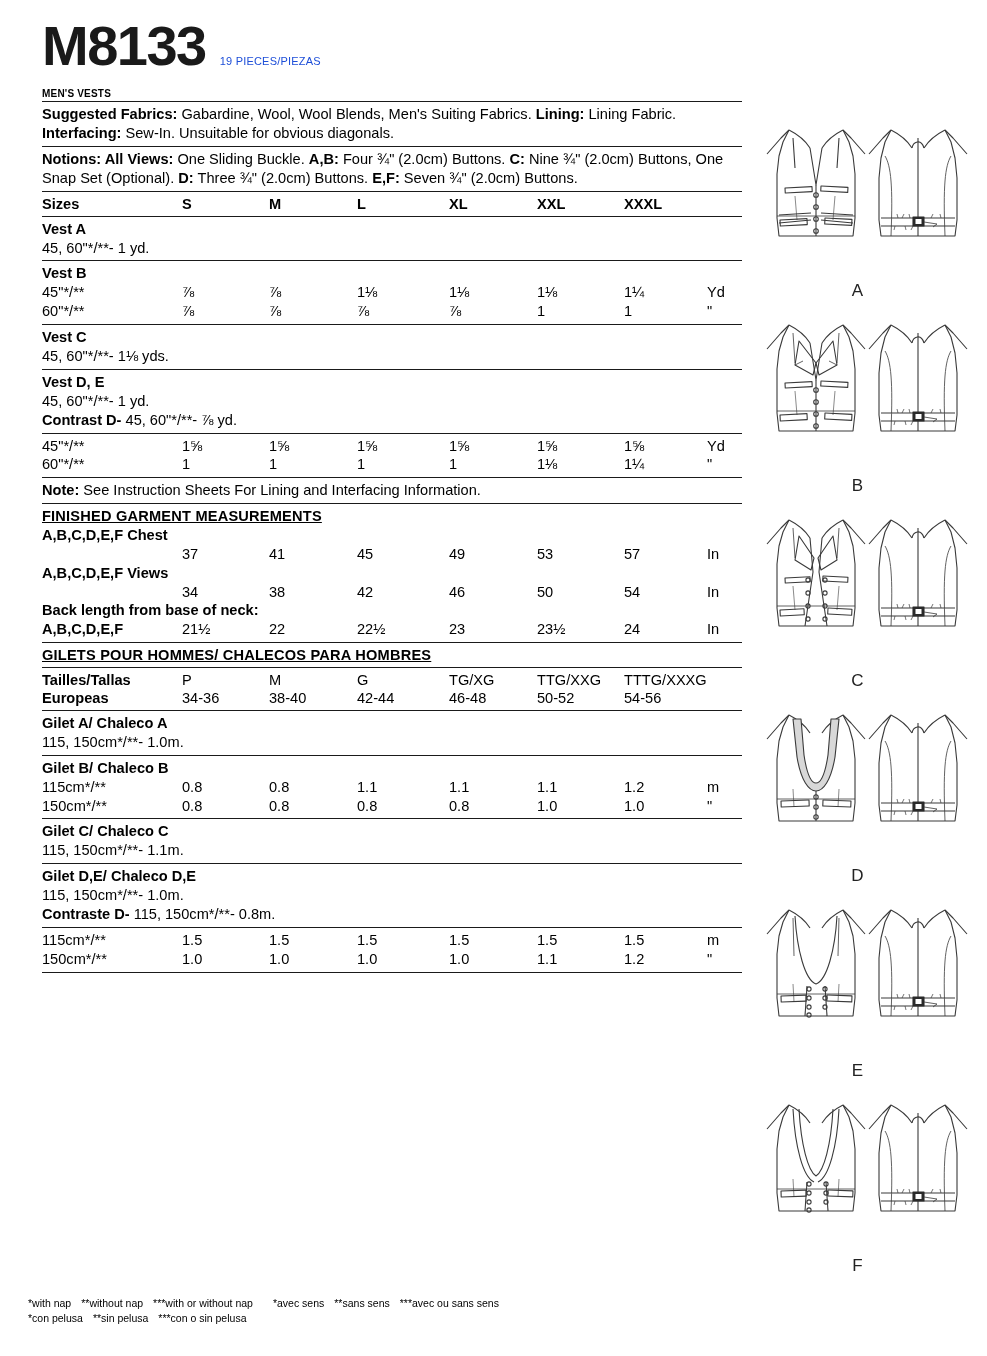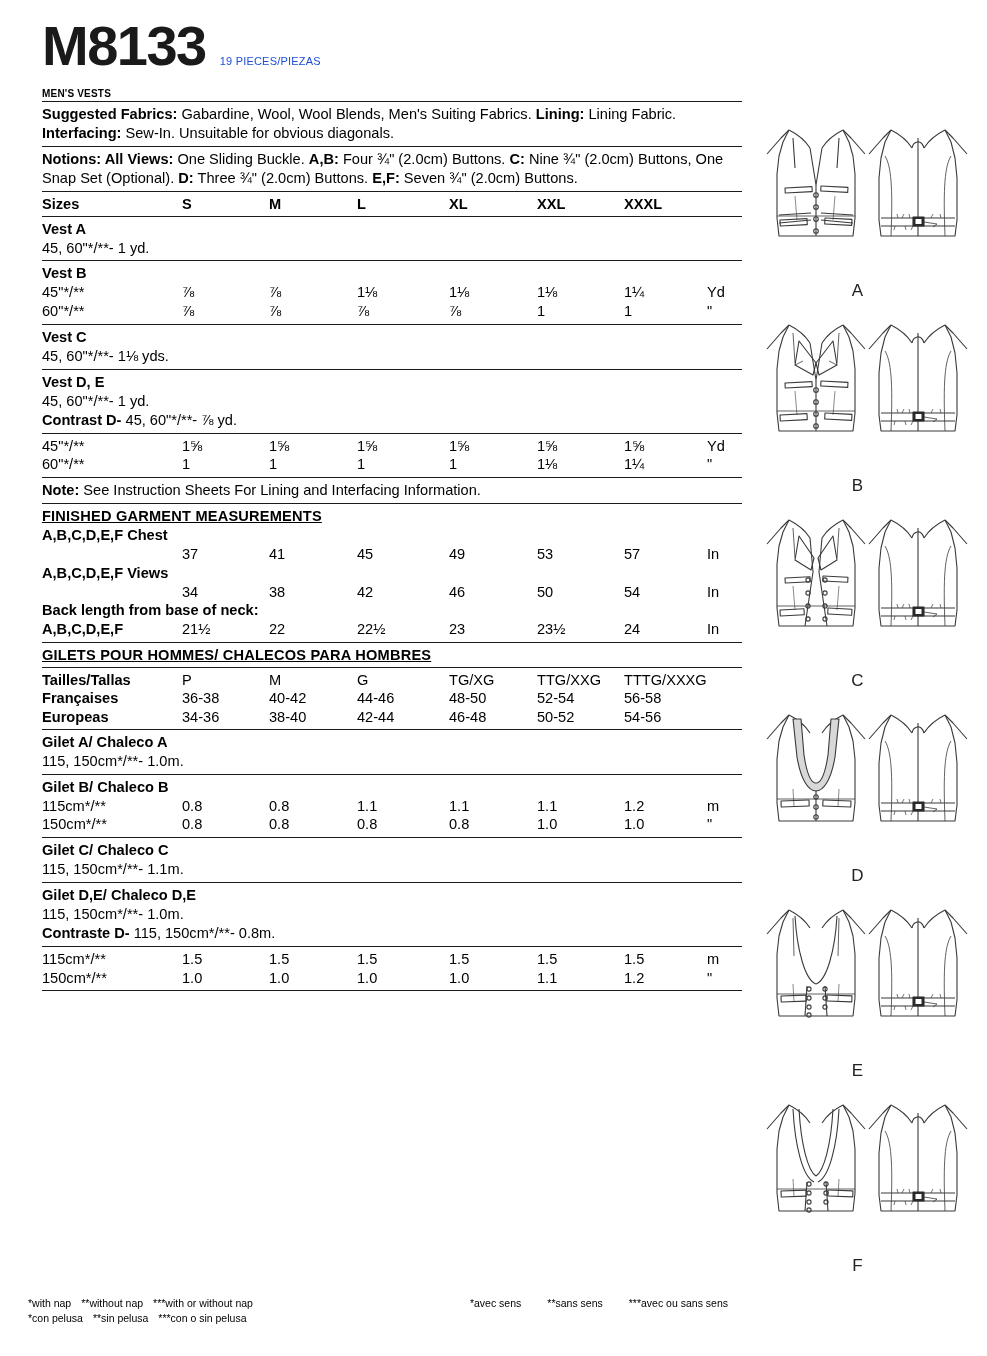--- a/index.html
+++ b/index.html
@@ -59,23 +59,23 @@
   .row-txt { font-size:14.6px; line-height:1.30; }
   .blk { margin:2px 0 3px 0; }
 
   .allcaps-head { font-weight:bold; font-size:14.6px; letter-spacing:0.2px; line-height:1.3;text-decoration:underline; }
 
   
   .footnotes {
     position:absolute; left:28px; top:1296px; width:700px;
     font-size:10.5px; line-height:1.45;
   }
-  .fn-row { display:flex; justify-content:space-between; }
+  .fn-row { display:flex; justify-content:flex-start; }
   .fn-left span { margin-right:10px; }
-  .fn-right span { margin-left:26px; }
+  .fn-right span { margin-left:10px; }
 
   
   .view-block { position:relative; width:245px; height:195px; }
   .view-block svg { display:block; }
   .view-letter {
     position:absolute; left:0; right:0; text-align:center;
     bottom:2px; font-size:17px; color:#222;
   }
 </style>
 </head>
@@ -258,30 +258,20 @@
     <table class="grid">
       <tbody>
           <tr>
         <td class="c-label bold">Tailles/Tallas</td>
         <td class="c-1">P</td>
         <td class="c-2">M</td>
         <td class="c-3">G</td>
         <td class="c-4">TG/XG</td>
         <td class="c-5">TTG/XXG</td>
         <td class="c-6">TTTG/XXXG</td>
-        <td class="c-unit"></td>
-      </tr>
-      <tr>
-        <td class="c-label bold">Françaises</td>
-        <td class="c-1">36-38</td>
-        <td class="c-2">40-42</td>
-        <td class="c-3">44-46</td>
-        <td class="c-4">48-50</td>
-        <td class="c-5">52-54</td>
-        <td class="c-6">56-58</td>
         <td class="c-unit"></td>
       </tr>
       <tr>
         <td class="c-label bold">Europeas</td>
         <td class="c-1">34-36</td>
         <td class="c-2">38-40</td>
         <td class="c-3">42-44</td>
         <td class="c-4">46-48</td>
         <td class="c-5">50-52</td>
         <td class="c-6">54-56</td>

